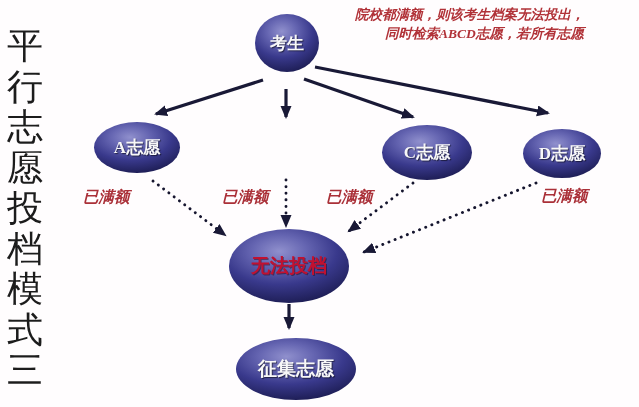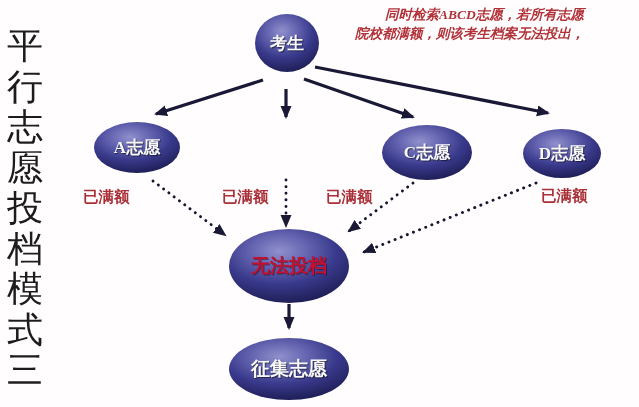--- a/index.html
+++ b/index.html
@@ -35,21 +35,21 @@
     text-shadow:1px 1px 1px rgba(0,0,0,.55);
     white-space:nowrap;
   }
   .node.big .lbl{font-size:19px;}
   .node .lbl.red{
     color:#c11130;
     text-shadow:1px 1px 0 rgba(40,0,10,.45);
   }
   
   .full-badge{
-    position:absolute;color:#aa3038;font-weight:bold;
+    position:absolute;color:#aa3038;font-style:italic;font-weight:bold;
     font-size:15.5px;white-space:nowrap;
   }
   
   #arrows{position:absolute;left:0;top:0;z-index:1;}
   .node,.vtitle,.annotation,.full-badge{z-index:2;}
 </style>
 </head>
 <body>
 
 <div id="canvas">
@@ -70,22 +70,22 @@
     <line x1="286" y1="180" x2="286" y2="226" stroke="#15152e" stroke-width="2.9" stroke-dasharray="0.1 6.5" stroke-linecap="round" marker-end="url(#ah)"></line>
     <line x1="413" y1="183" x2="349" y2="231" stroke="#15152e" stroke-width="2.9" stroke-dasharray="0.1 6.5" stroke-linecap="round" marker-end="url(#ah)"></line>
     <line x1="536" y1="183" x2="364" y2="252" stroke="#15152e" stroke-width="2.9" stroke-dasharray="0.1 6.5" stroke-linecap="round" marker-end="url(#ah)"></line>
 
     <line x1="289" y1="304" x2="289" y2="328" stroke="#191936" stroke-width="3.2" marker-end="url(#ah)"></line>
   </svg>
 
   <div class="vtitle">平行志愿投档模式三</div>
 
   <div class="annotation">
+    <span class="line">院校都满额，则该考生档案无法投出，</span>
     <span class="line indent">同时检索ABCD志愿，若所有志愿</span>
-    <span class="line">院校都满额，则该考生档案无法投出，</span>
   </div>
 
   <div class="node" style="left:255px;top:14px;width:64px;height:58px;">
     <span class="lbl">考生</span>
   </div>
 
   <div class="node" style="left:94px;top:122px;width:86px;height:51px;">
     <span class="lbl">A志愿</span>
   </div>
 
@@ -95,21 +95,21 @@
   </div>
 
   <div class="node" style="left:523px;top:129px;width:78px;height:49px;">
     <span class="lbl">D志愿</span>
   </div>
 
   <div class="node big" style="left:229px;top:229px;width:120px;height:74px;">
     <span class="lbl red">无法投档</span>
   </div>
 
-  <div class="node big" style="left:229px;top:338px;width:120px;height:62px;">
+  <div class="node big" style="left:236px;top:338px;width:120px;height:62px;">
     <span class="lbl">征集志愿</span>
   </div>
 
   <div class="full-badge" style="left:83px;top:187px;">已满额</div>
   <div class="full-badge" style="left:222px;top:187px;">已满额</div>
   <div class="full-badge" style="left:326px;top:187px;">已满额</div>
   <div class="full-badge" style="left:541px;top:186px;">已满额</div>
 
 </div>
 

